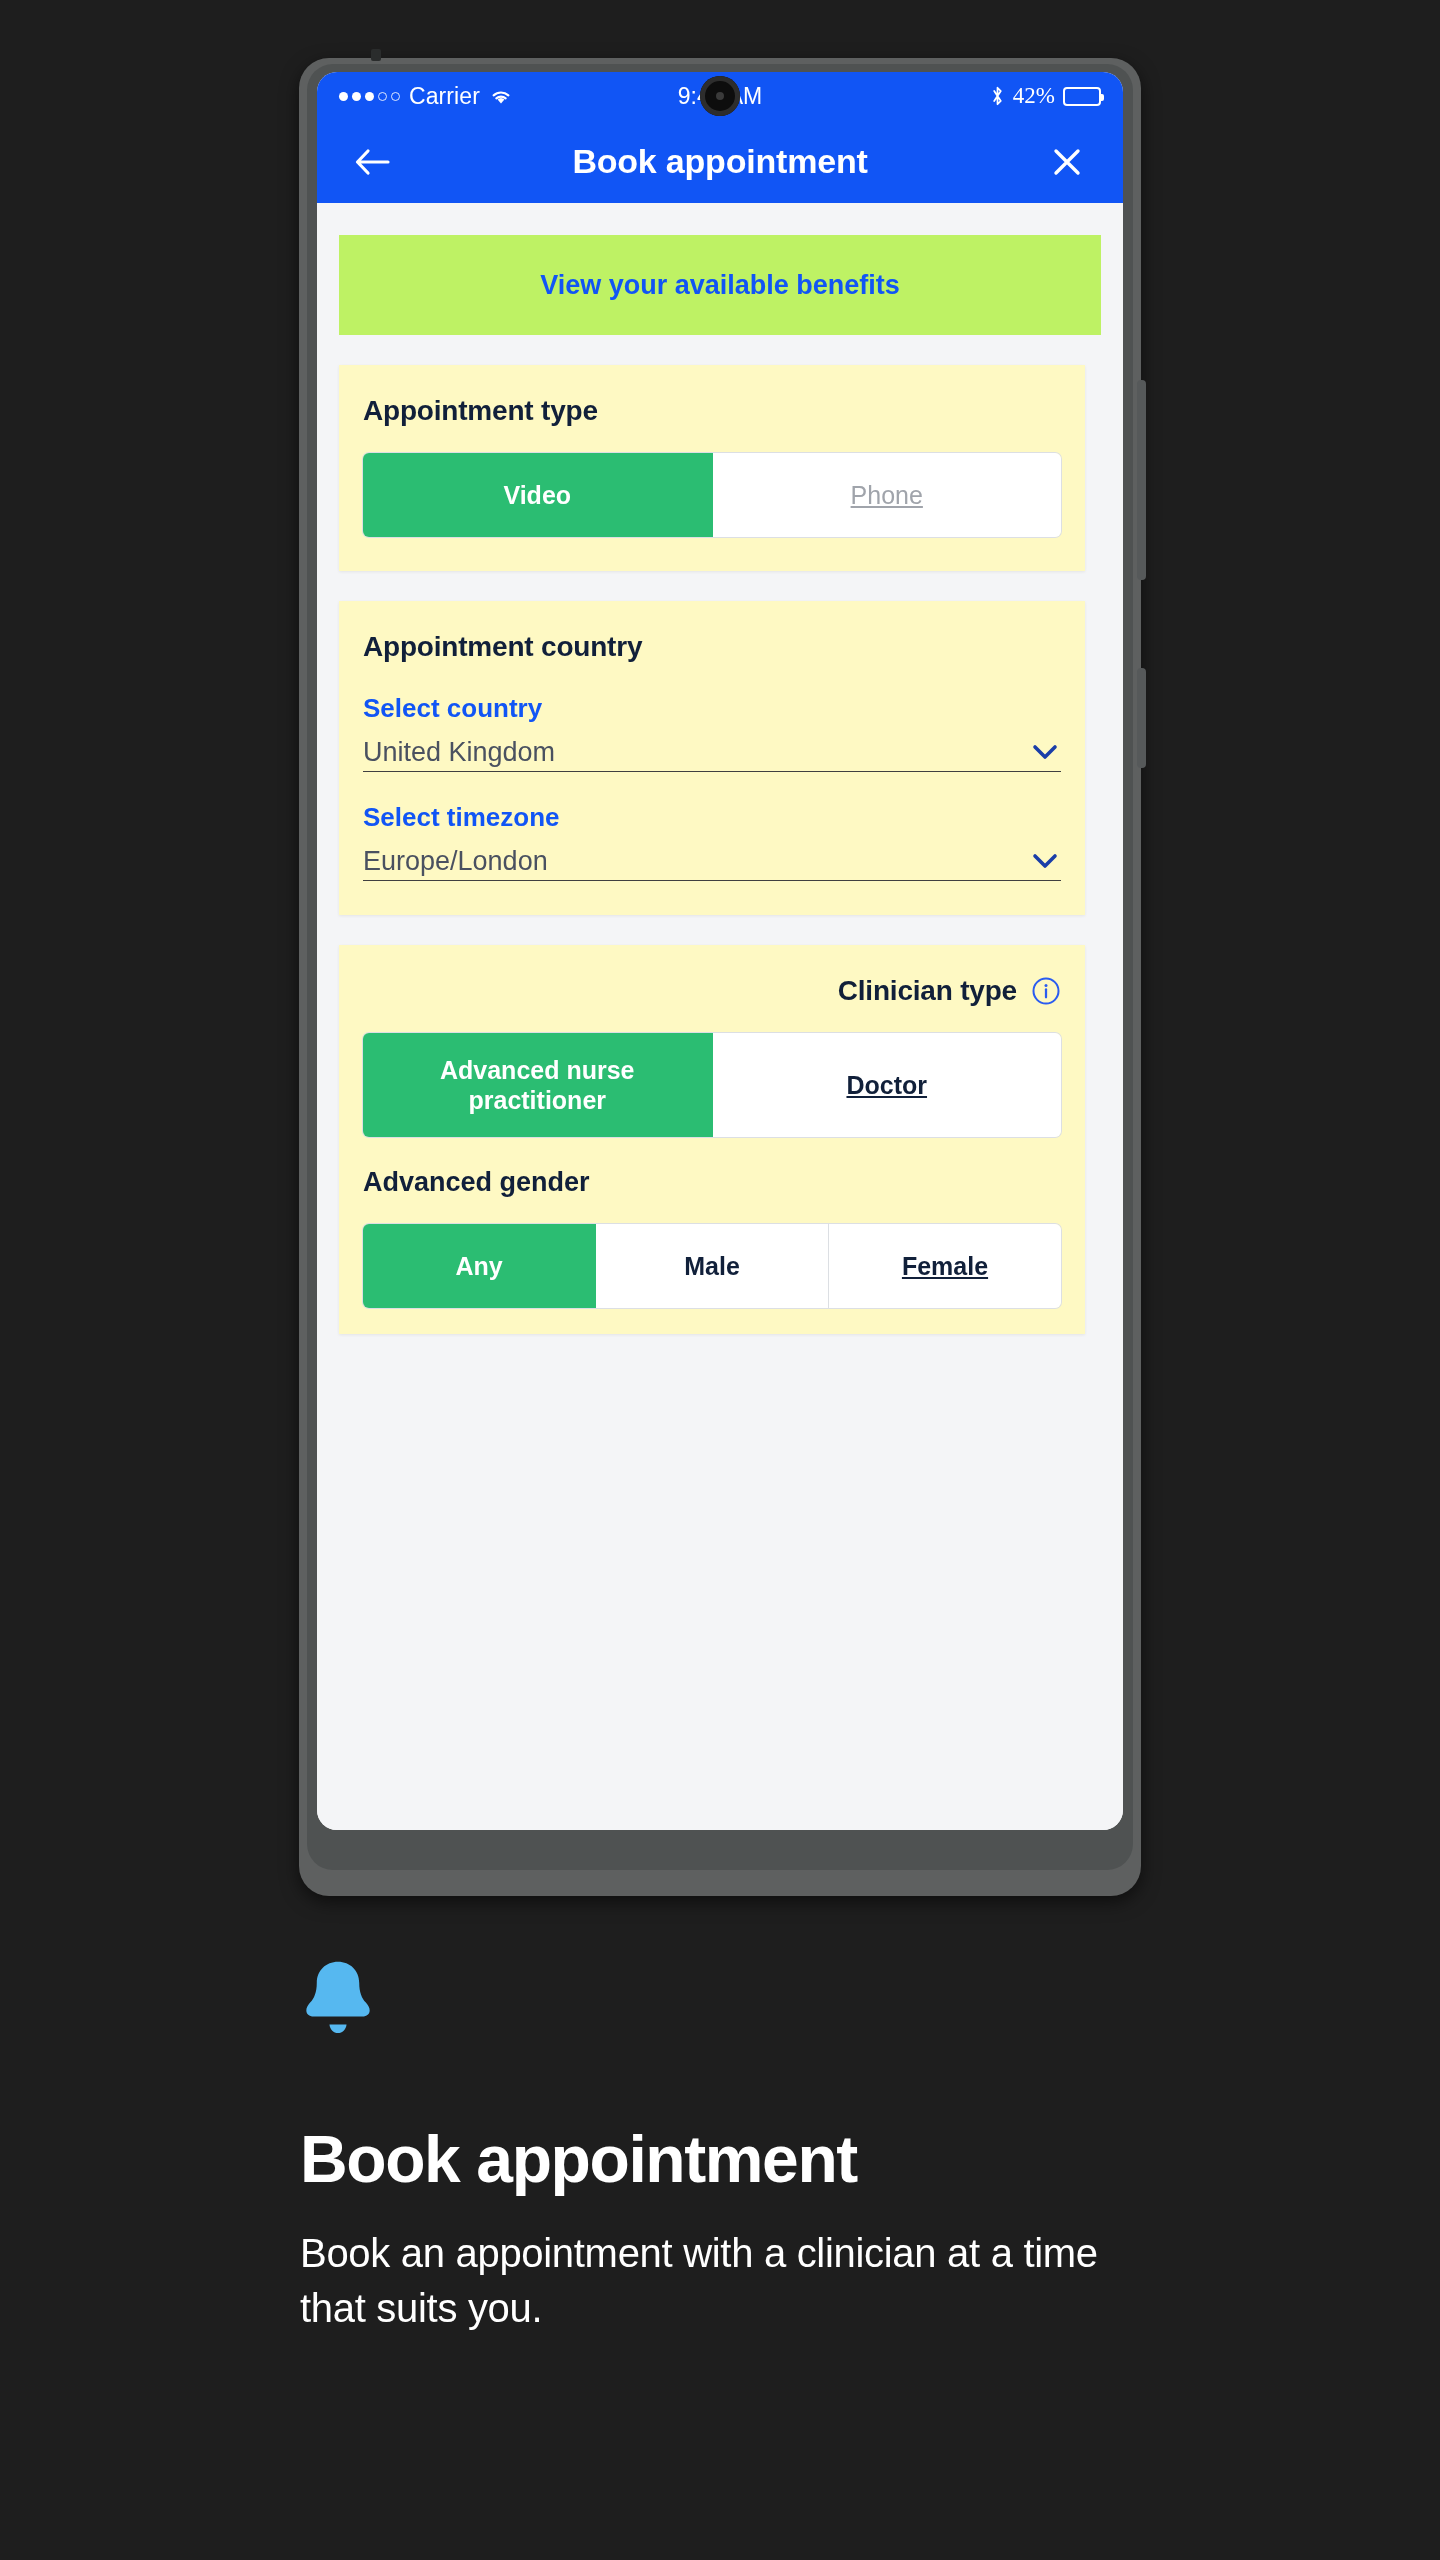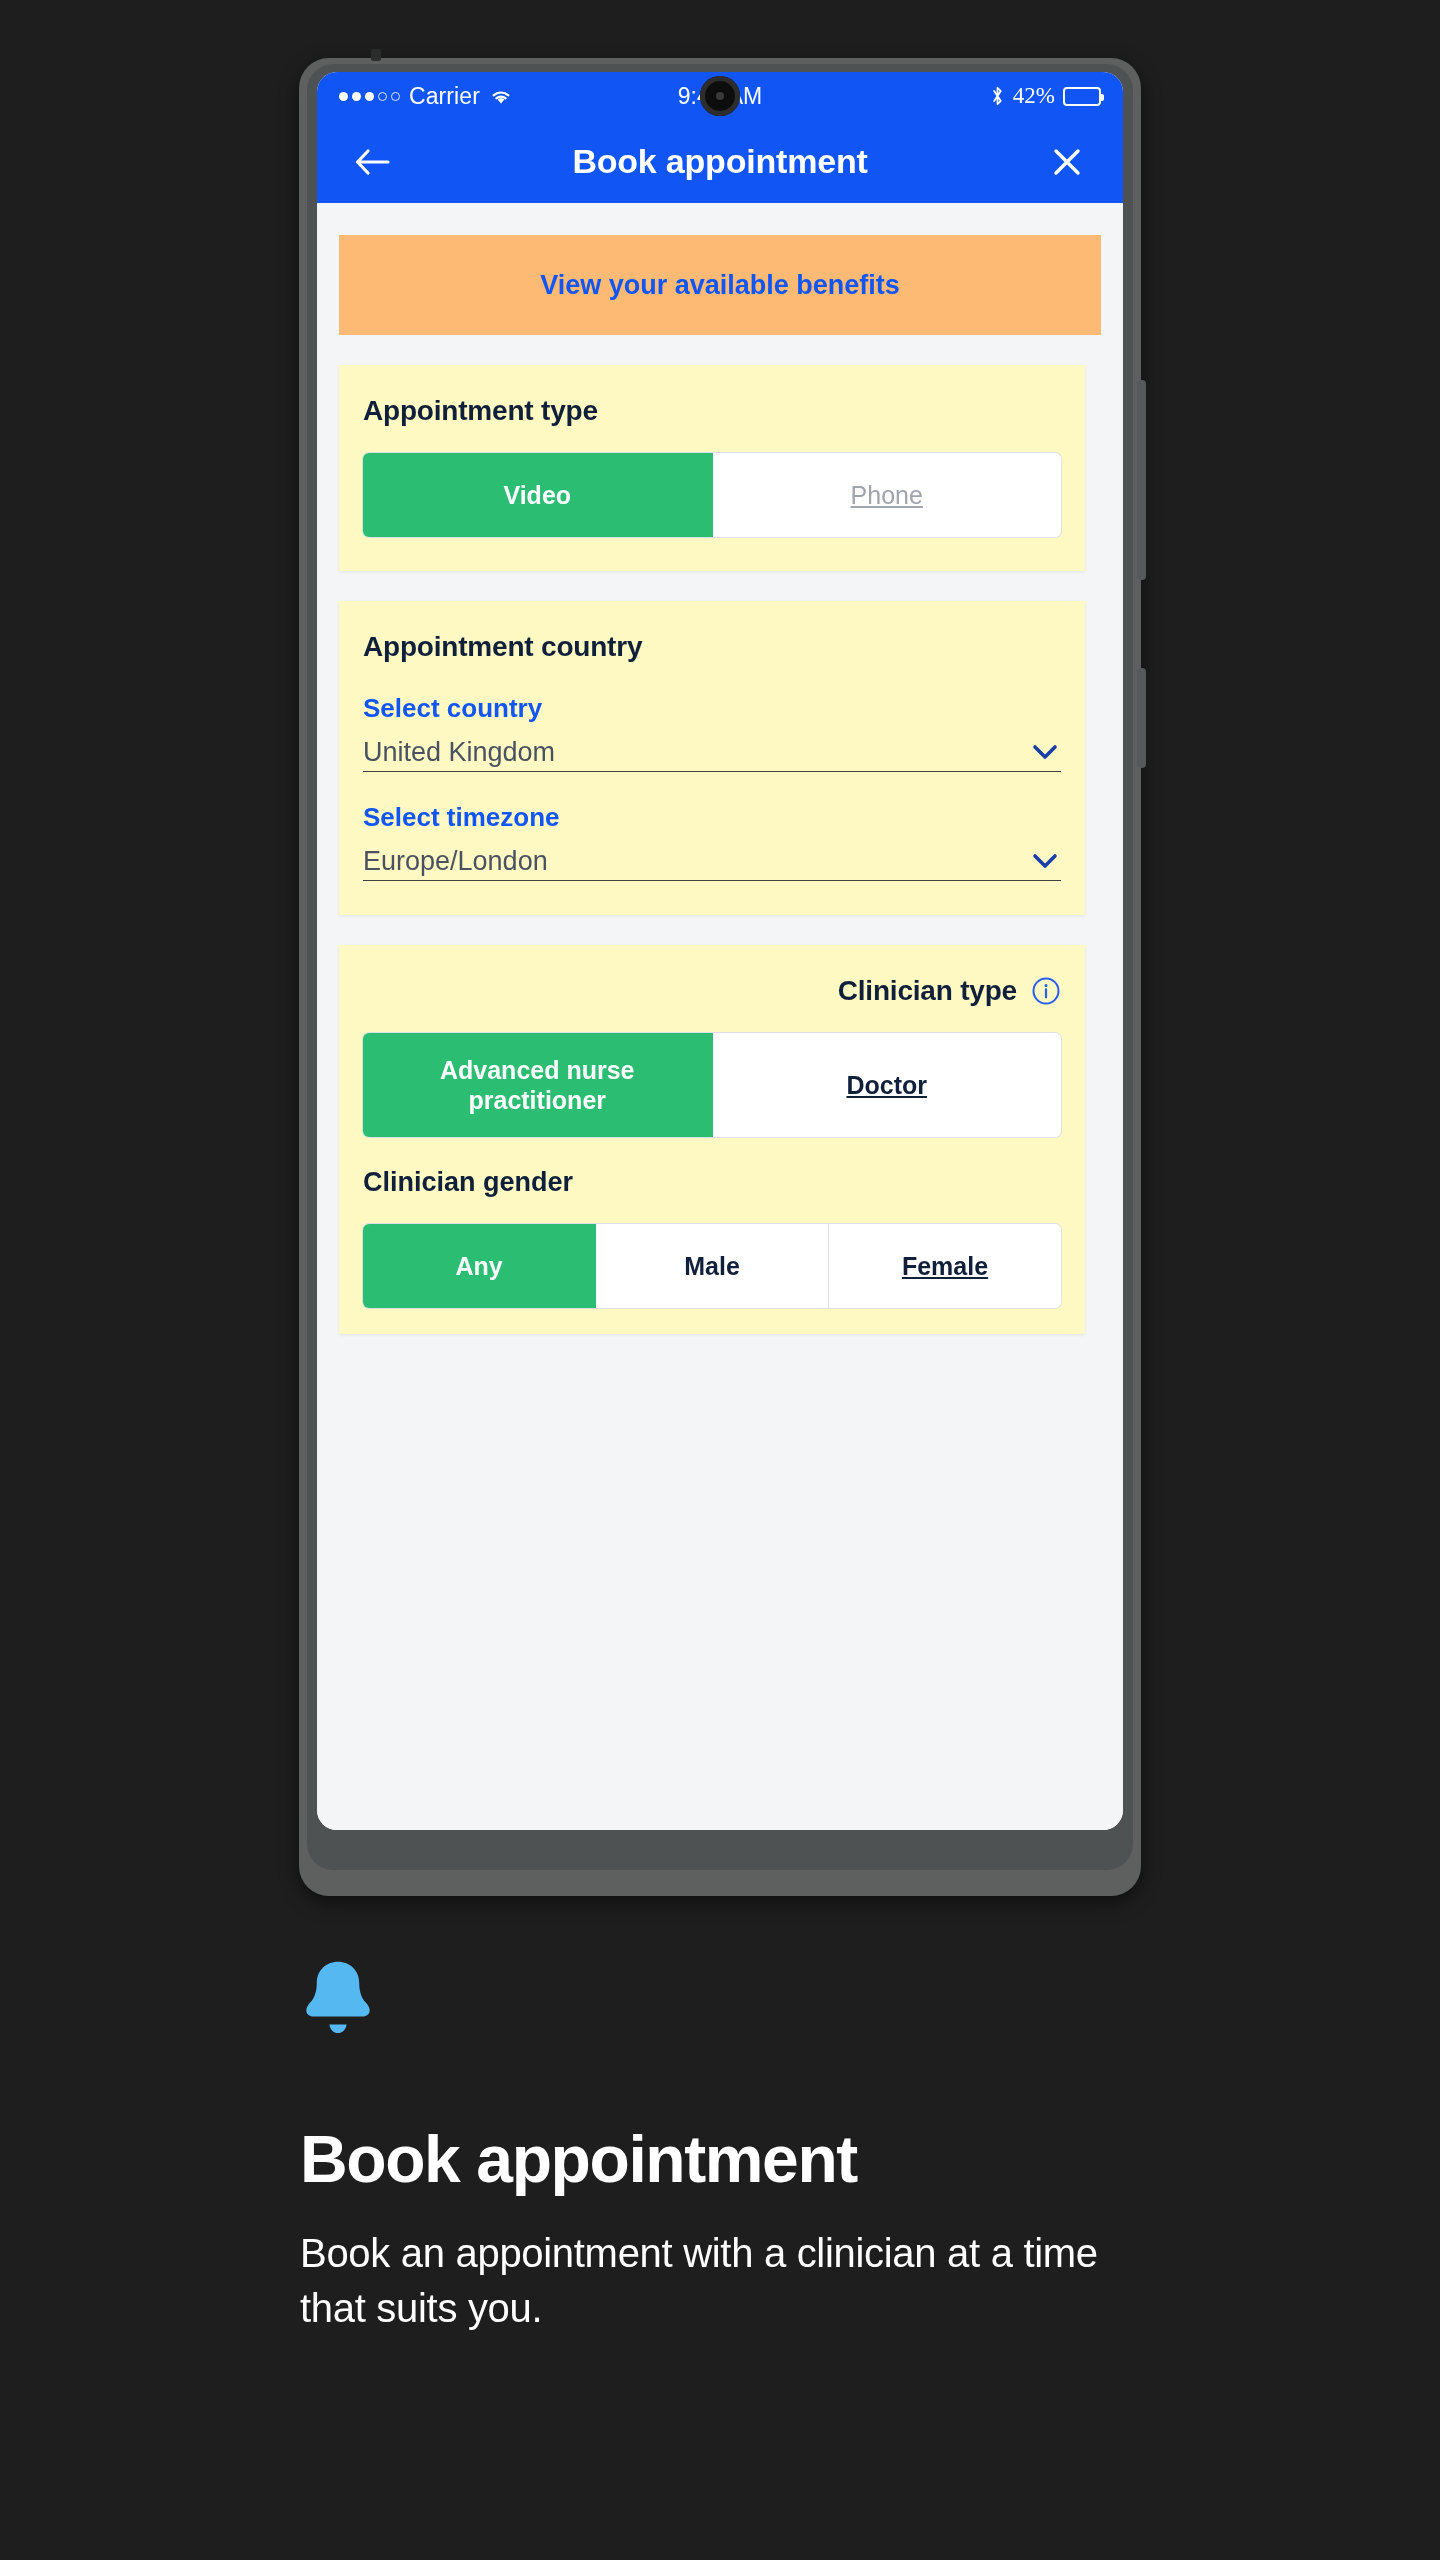--- a/index.html
+++ b/index.html
@@ -155,21 +155,21 @@
   
   .app-body{
     background:#f4f5f7;
     height:calc(100% - 48px - 83px);
     overflow:hidden;
     position:relative;
   }
 
   .benefits{
     margin:32px 22px 0 22px;
-    background:#fdba74;
+    background:#bef264;
     height:100px;
     display:flex; align-items:center; justify-content:center;
     cursor:pointer;
   }
   .benefits span{
     color:#1155f5;
     font-size:27px;
     font-weight:700;
   }
 
@@ -392,21 +392,21 @@
                   <path d="M12 10.6 V17" stroke="#2a5cf0" stroke-width="1.8" stroke-linecap="round"></path>
                 </svg>
               </span>
             </div>
 
             <div class="seg">
               <div class="seg-opt active tall">Advanced nurse practitioner</div>
               <div class="seg-opt tall">Doctor</div>
             </div>
 
-            <div class="sub-label">Clinician gender</div>
+            <div class="sub-label">Advanced gender</div>
 
             <div class="seg">
               <div class="seg-opt active">Any</div>
               <div class="seg-opt">Male</div>
               <div class="seg-opt">Female</div>
             </div>
           </div>
 
         </div>
       </div>

